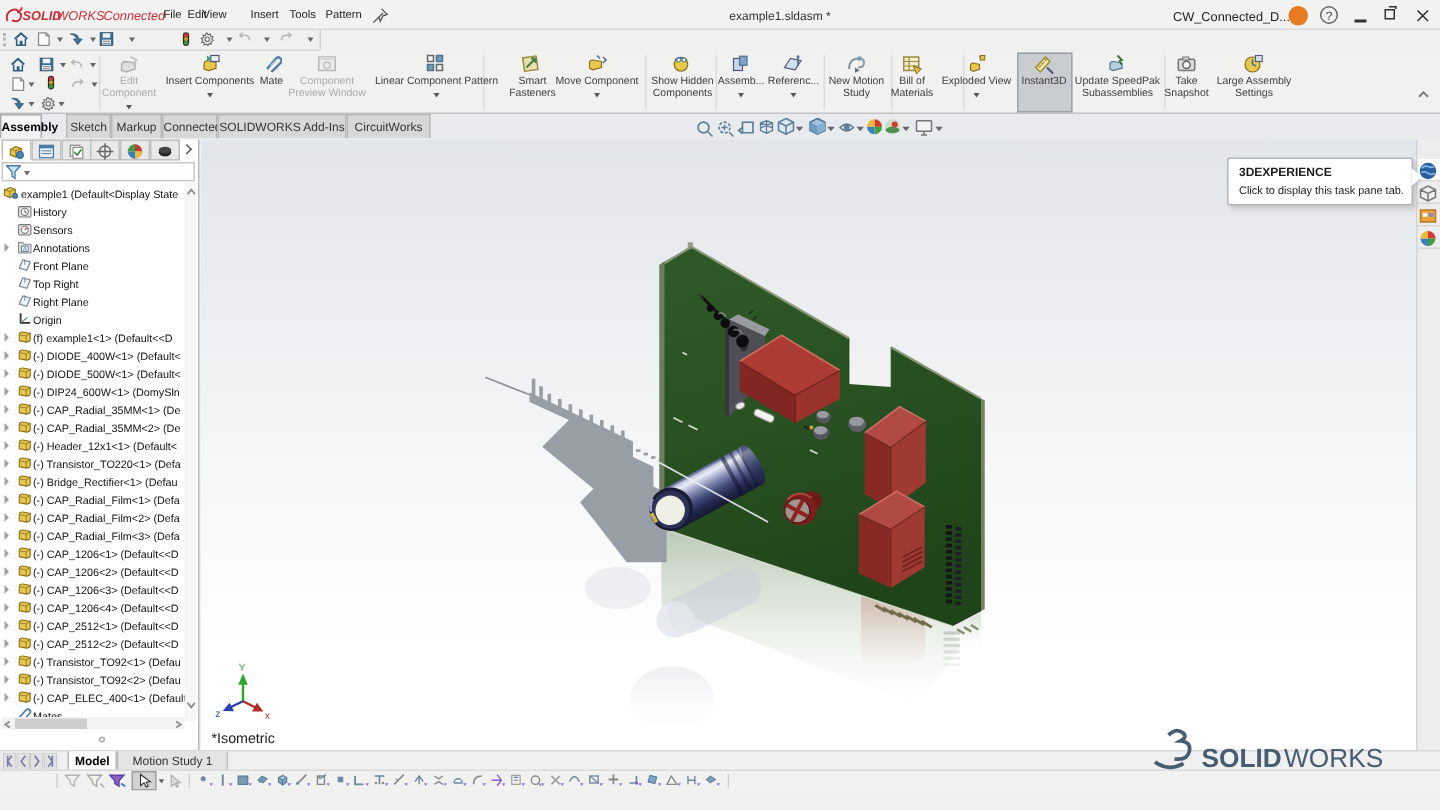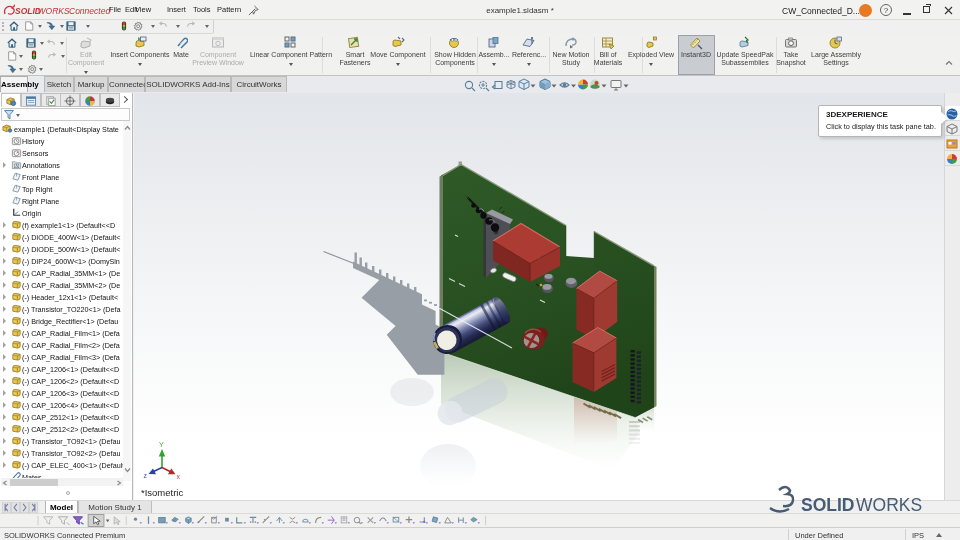--- a/index.html
+++ b/index.html
@@ -1016,20 +1016,12 @@
       <g transform="translate(456,2.6)">
         <path d="M1,1 V7 M6,1 V7 M1,4 H6" stroke="#6c8ba2" stroke-width="1"></path>
       </g>
       <path d="M463.4,8.8 l2.6,0 l-1.3,1.9 Z" fill="#9a6fd6"></path>
       <g transform="translate(470,2.6)">
         <path d="M0,3.5 L3,1 L7,3.5 L3,6 Z" fill="#7a9cb5" stroke="#4e7392" stroke-width="0.6"></path>
       </g>
       <path d="M477.4,8.8 l2.6,0 l-1.3,1.9 Z" fill="#9a6fd6"></path>
       <path d="M486,2 V12" stroke="#ccc"></path>
     </svg>
-<div id="statusbar">
-<div class="abs" style="left:4px;top:2.5px">SOLIDWORKS Connected Premium</div>
-<div class="abs" style="left:795px;top:2.5px">Under Defined</div>
-<div class="abs" style="left:788px;top:1px;width:1px;height:11px;background:#d0d0d0"></div>
-<div class="abs" style="left:905px;top:1px;width:1px;height:11px;background:#d0d0d0"></div>
-<div class="abs" style="left:912px;top:2.5px">IPS</div>
-<div class="abs" style="left:936px;top:5px;width:0;height:0;border-left:3px solid transparent;border-right:3px solid transparent;border-bottom:4px solid #666"></div>
-</div>
 </div>
 </body></html>

